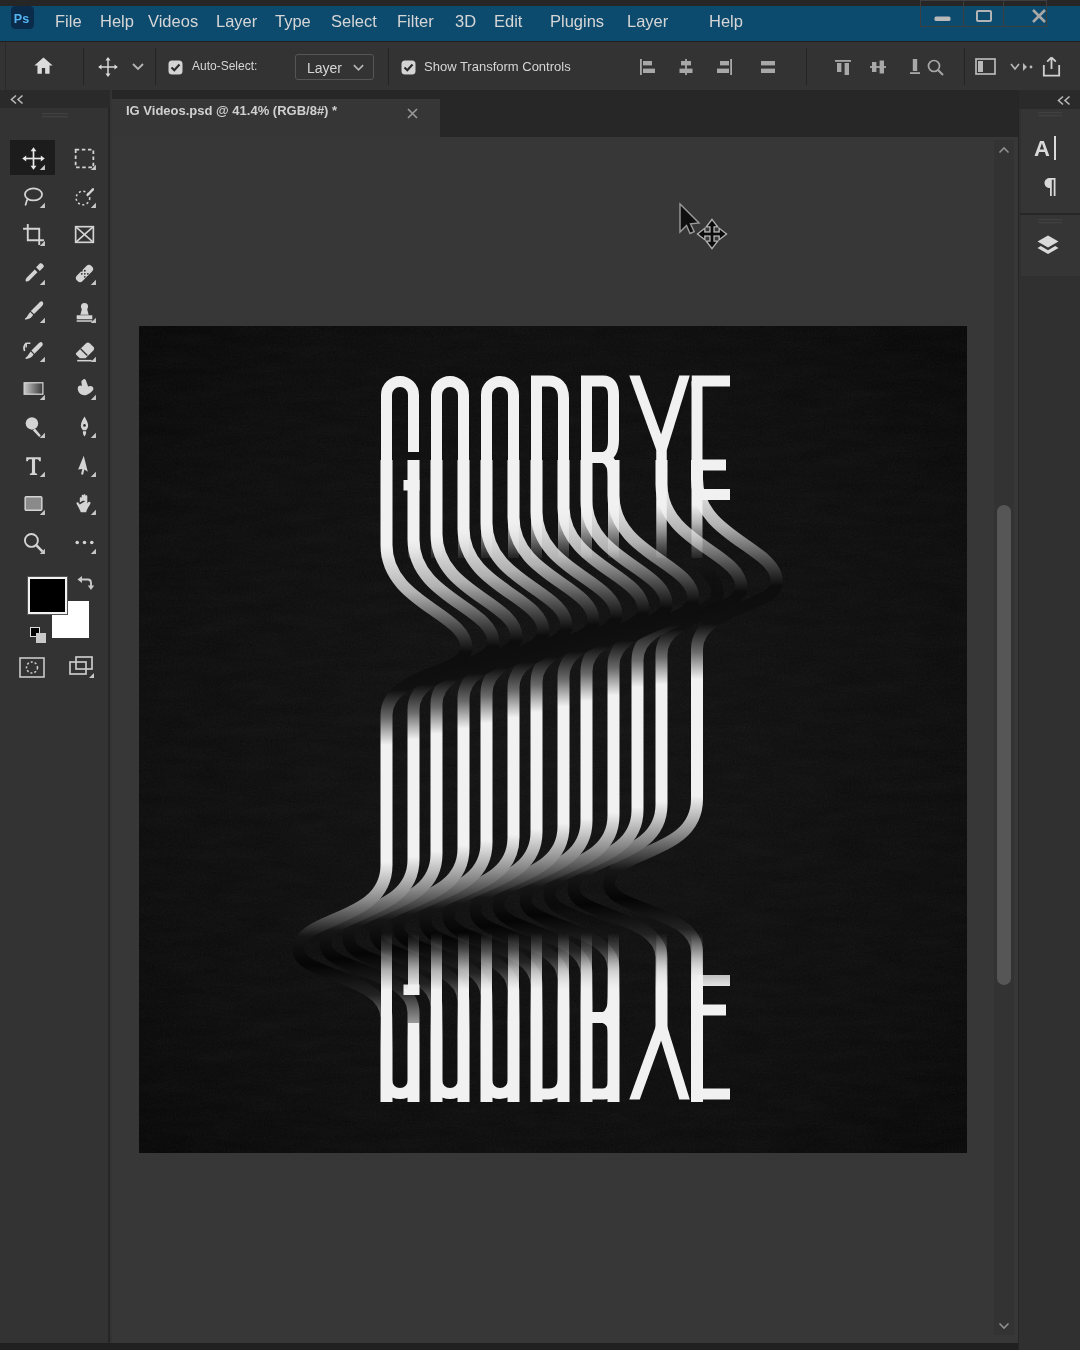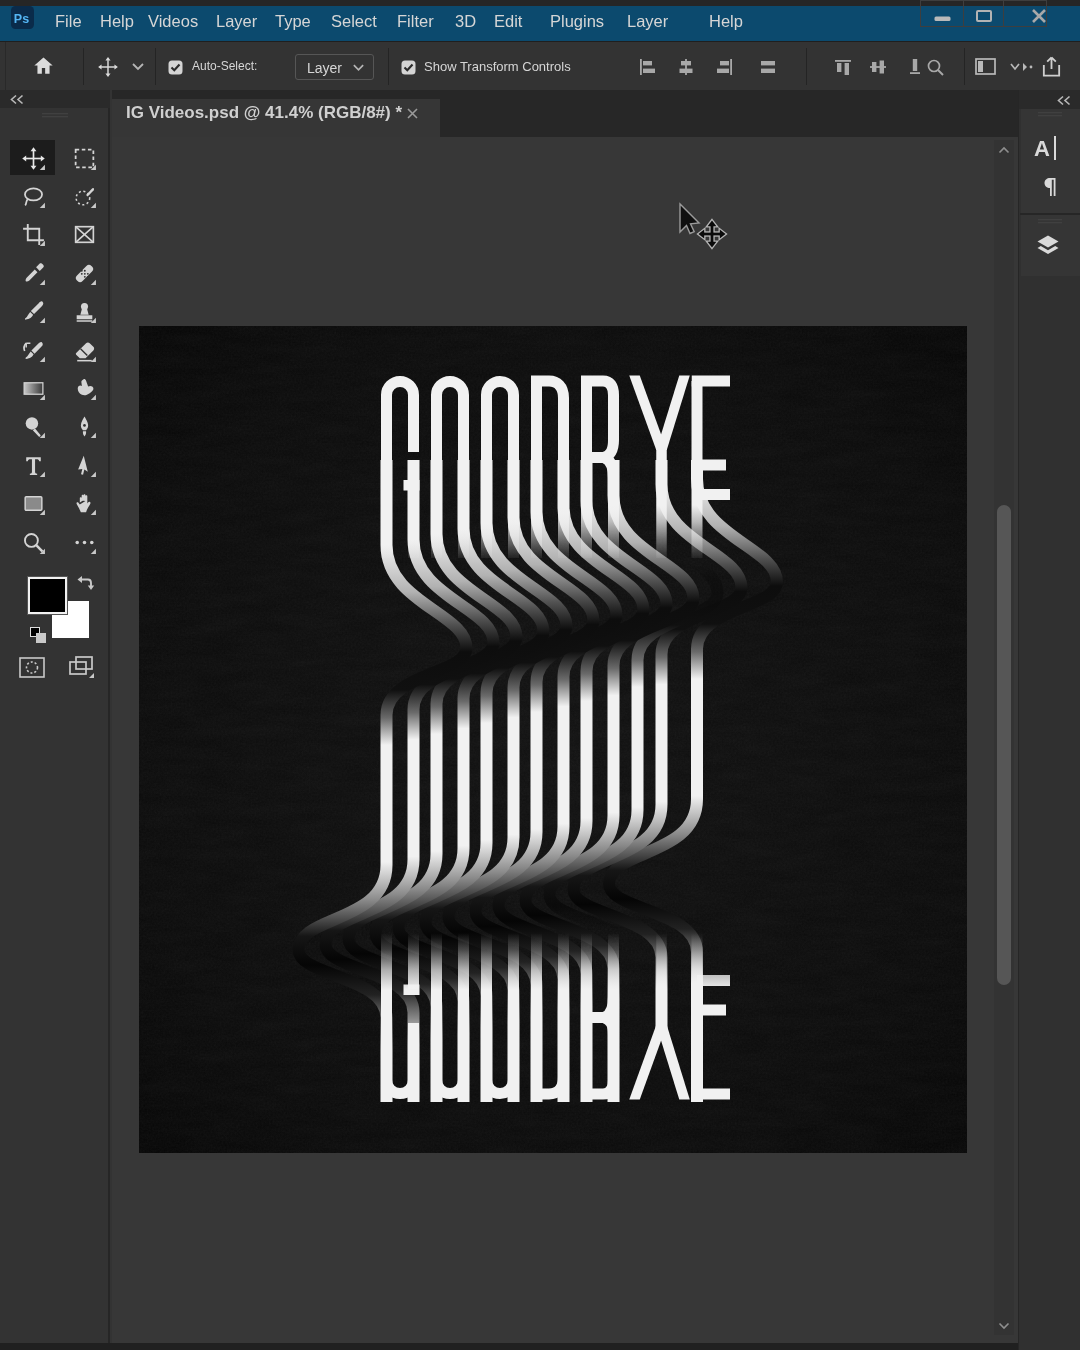--- a/index.html
+++ b/index.html
@@ -336,21 +336,21 @@
     <circle cx="13" cy="10.5" r="5.5" fill="none" stroke="#c9c9c9" stroke-width="1.6" stroke-dasharray="2 2"></circle>
   </svg>
 <svg class="abs" style="left:68px;top:655px" width="27" height="24" viewBox="0 0 27 24">
     <rect x="8" y="2" width="16" height="12" fill="none" stroke="#c9c9c9" stroke-width="1.7"></rect>
     <rect x="2" y="7" width="16" height="12" fill="none" stroke="#c9c9c9" stroke-width="1.7"></rect>
     <path d="M26 18 V23 H21 Z" fill="#c9c9c9"></path>
   </svg>
 
 <div class="abs" style="left:112px;top:90px;width:906px;height:47px;background:#272727">
   <div class="abs" style="left:0;top:9px;width:328px;height:38px;background:#363636"></div>
-  <span class="abs" style="left:14px;top:13px;font-size:17px;font-weight:bold;color:#d0d0d0">IG Videos.psd @ 41.4% (RGB/8#) *</span>
+  <span class="abs" style="left:14px;top:13px;font-size:13px;font-weight:bold;color:#d0d0d0">IG Videos.psd @ 41.4% (RGB/8#) *</span>
   <svg class="abs" style="left:294px;top:17px" width="13" height="13" viewBox="0 0 13 13">
       <path d="M2 2 L11 11 M11 2 L2 11" stroke="#9a9a9a" stroke-width="1.6"></path>
     </svg>
 </div>
 
 <div class="abs" style="left:112px;top:137px;width:906px;height:1208px;background:#373737"></div>
 <div class="abs" style="left:0;top:1343px;width:1080px;height:7px;background:#202020"></div>
 
 <svg style="position:absolute;left:139px;top:326px" width="828" height="827" viewBox="139 326 828 827">
 <defs>

